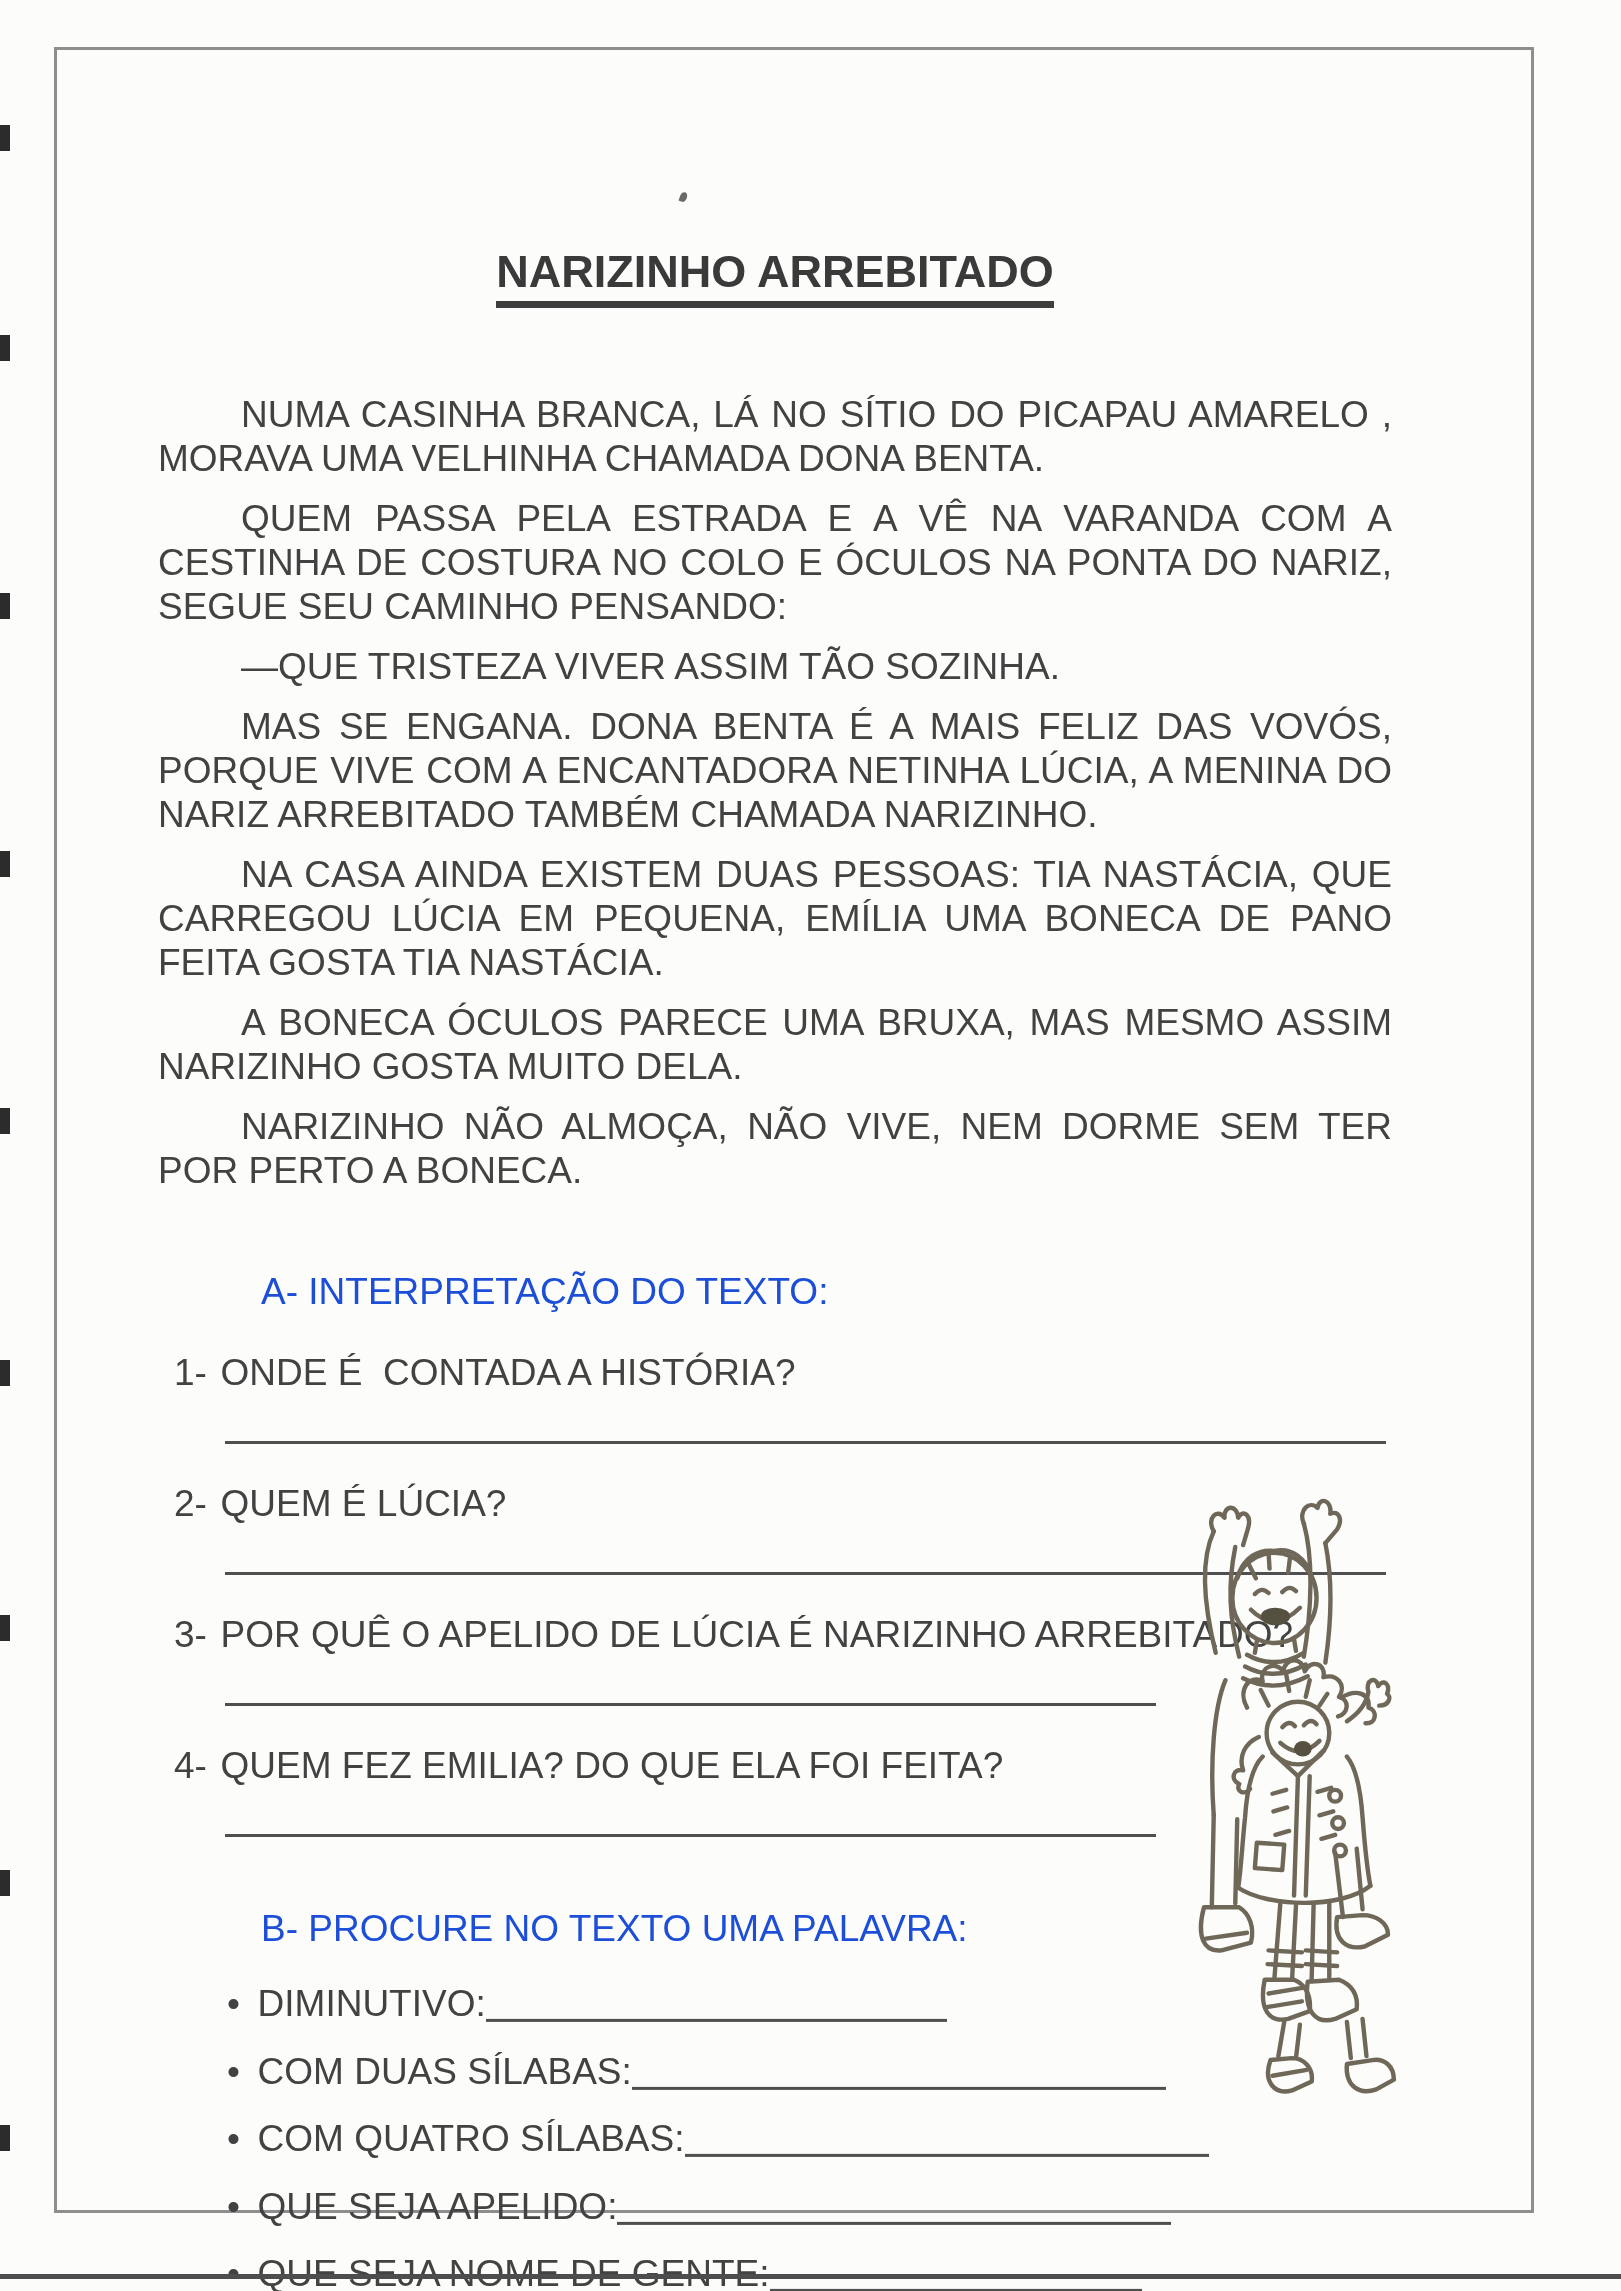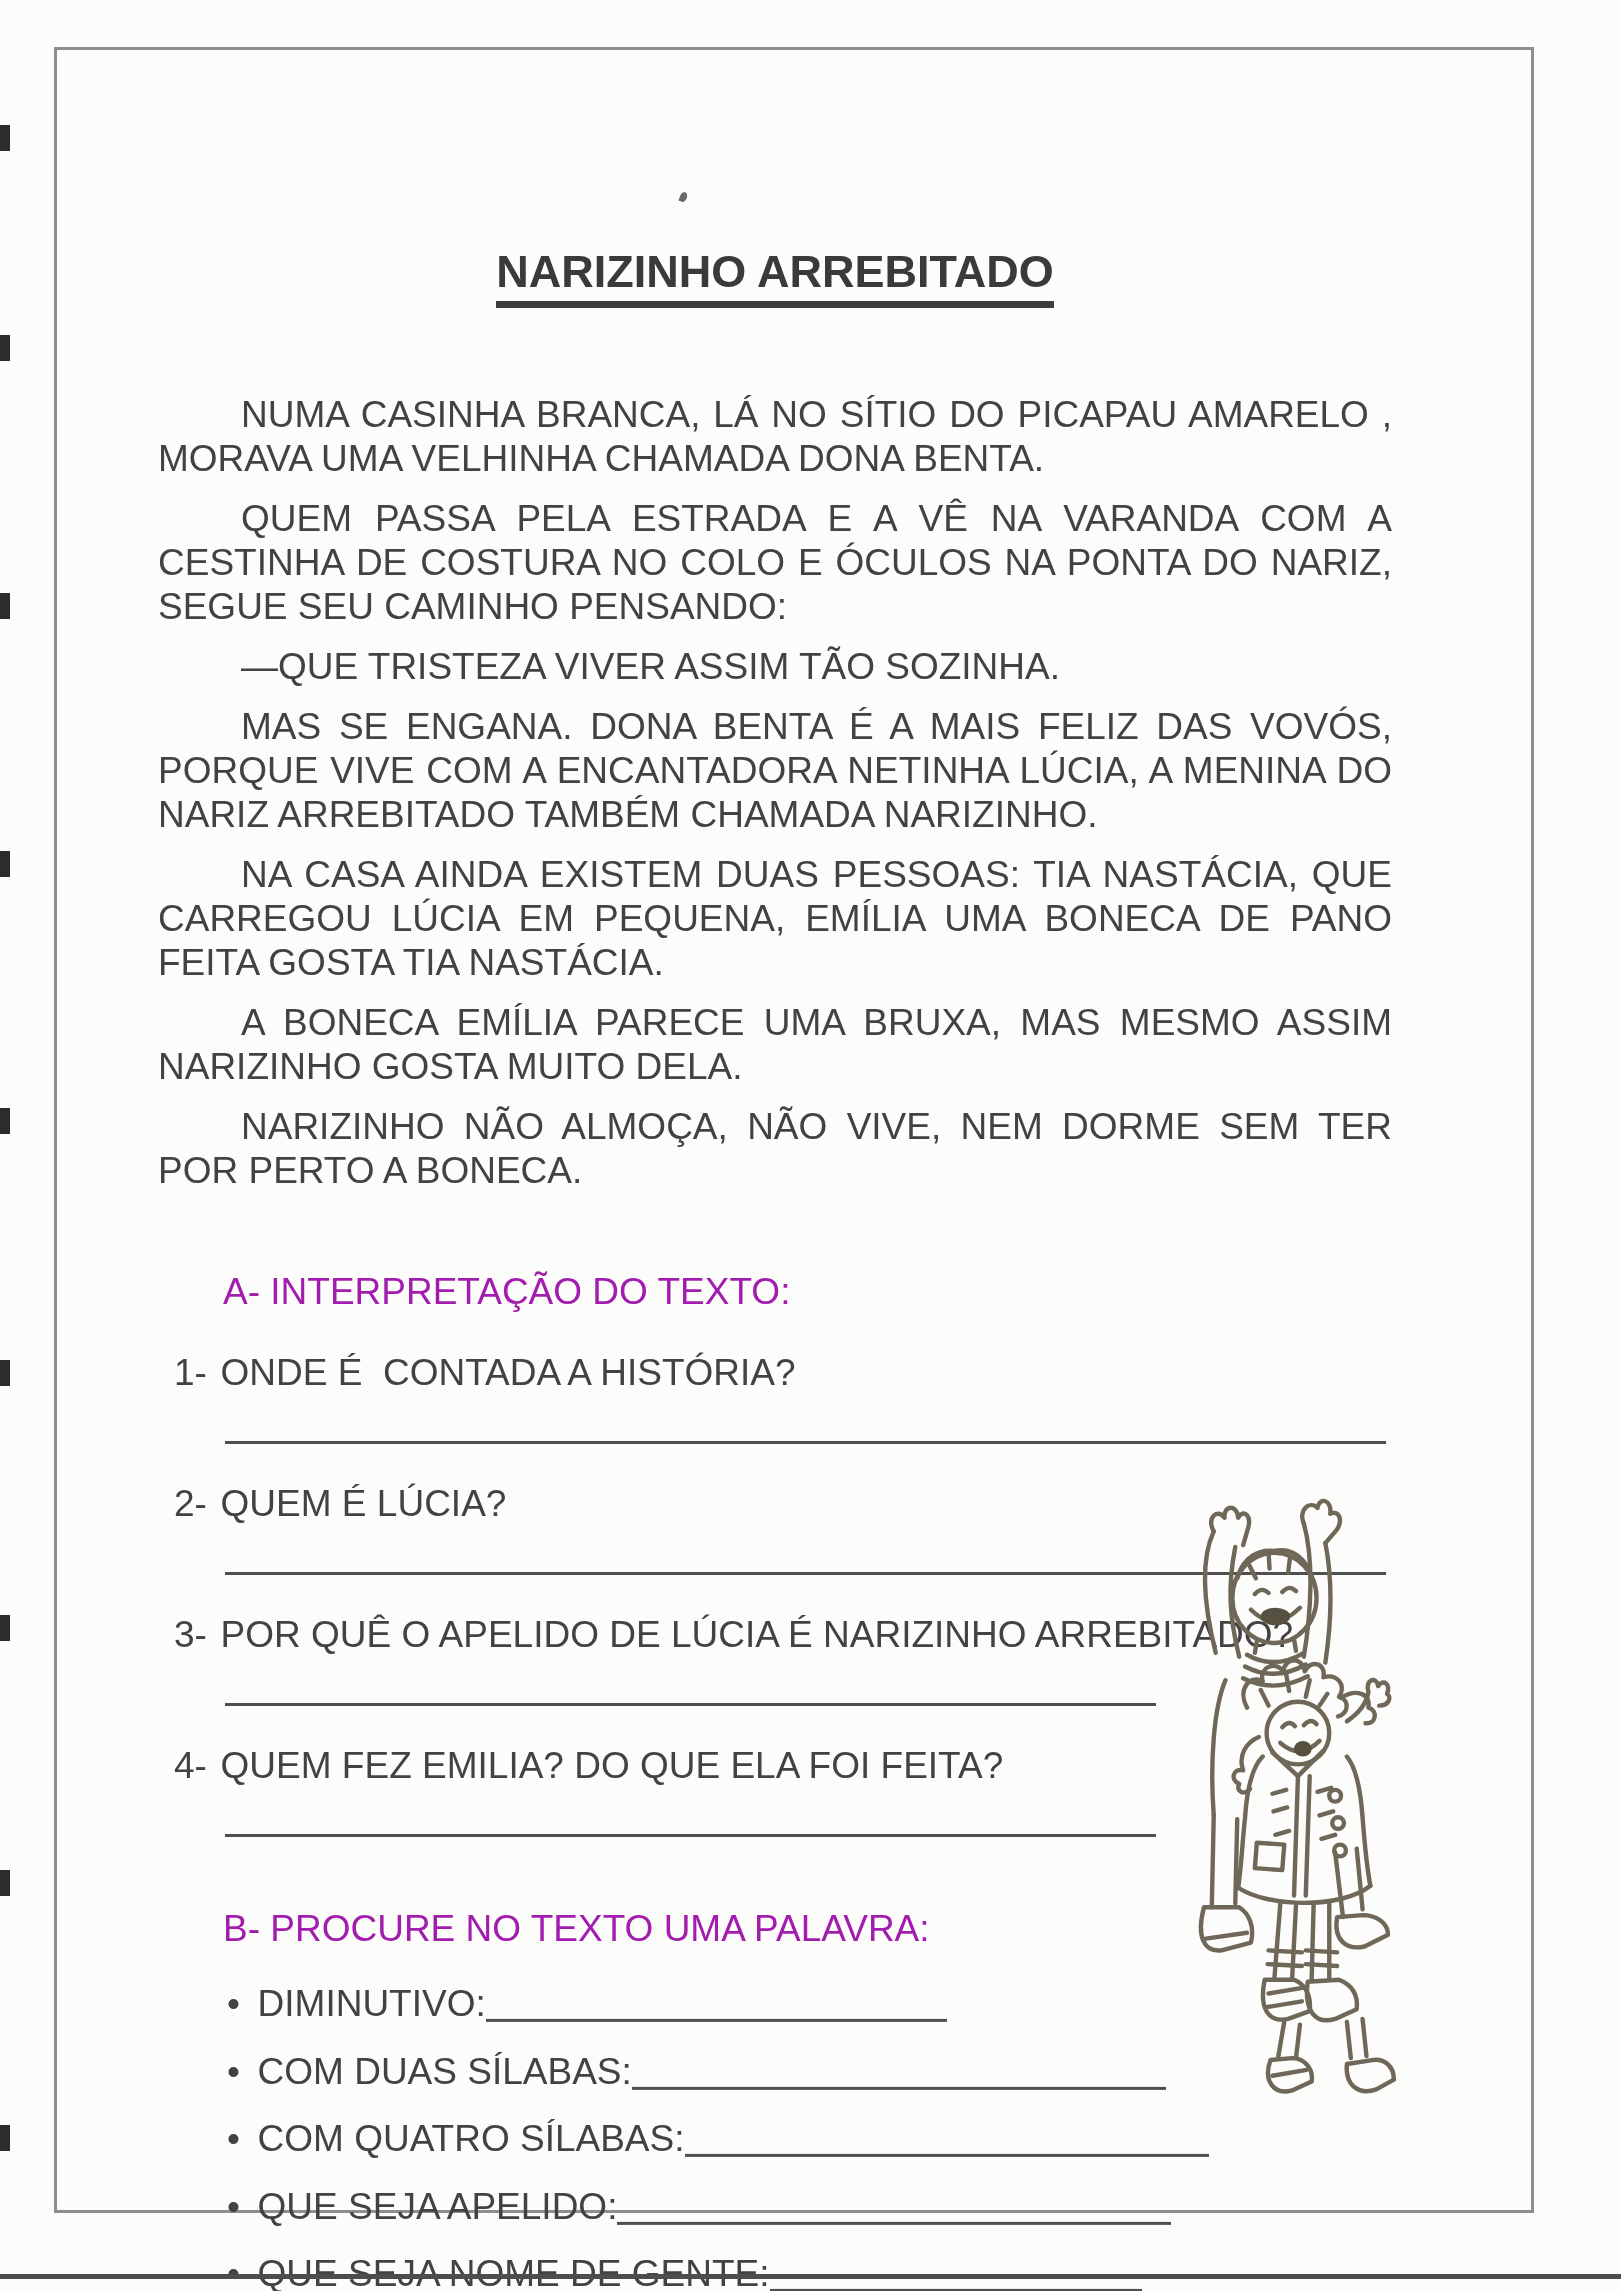--- a/index.html
+++ b/index.html
@@ -37,22 +37,22 @@
   .story{
     margin-top:55px;
     font-size:37px;
     line-height:44px;
     text-align:justify;
     color:#424242;
   }
   .story p{ margin:16px; text-indent:83px; }
   .sec-heading{
     font-size:37px;
-    color:#a21caf;
-    margin:78px 0 0 81px;
+    color:#1d4ed8;
+    margin:78px 0 0 119px;
     white-space:pre-wrap;
   }
   .sec-heading.b{ margin-top:71px; }
   .question{
     display:flex;
     font-size:37px;
     color:#424242;
     margin:39px 0 0 32px;
   }
   .q-num{ flex:none; margin-right:13.7px; }
@@ -133,21 +133,21 @@
     <div class="title-wrap">
       <h1 class="doc-title">NARIZINHO ARREBITADO</h1>
     </div>
 
     <div class="story">
       <p>NUMA CASINHA BRANCA, LÁ NO SÍTIO DO PICAPAU AMARELO , MORAVA UMA VELHINHA CHAMADA DONA BENTA.</p>
       <p>QUEM PASSA PELA ESTRADA E A VÊ NA VARANDA COM A CESTINHA DE COSTURA NO COLO E ÓCULOS NA PONTA DO NARIZ, SEGUE SEU CAMINHO PENSANDO:</p>
       <p>—QUE TRISTEZA VIVER ASSIM TÃO SOZINHA.</p>
       <p>MAS SE ENGANA. DONA BENTA É A MAIS FELIZ DAS VOVÓS, PORQUE VIVE COM A ENCANTADORA NETINHA LÚCIA, A MENINA DO NARIZ ARREBITADO TAMBÉM CHAMADA NARIZINHO.</p>
       <p>NA CASA AINDA EXISTEM DUAS PESSOAS: TIA NASTÁCIA, QUE CARREGOU LÚCIA EM PEQUENA, EMÍLIA UMA BONECA DE PANO FEITA GOSTA TIA NASTÁCIA.</p>
-      <p>A BONECA EMÍLIA PARECE UMA BRUXA, MAS MESMO ASSIM NARIZINHO GOSTA MUITO DELA.</p>
+      <p>A BONECA ÓCULOS PARECE UMA BRUXA, MAS MESMO ASSIM NARIZINHO GOSTA MUITO DELA.</p>
       <p>NARIZINHO NÃO ALMOÇA, NÃO VIVE, NEM DORME SEM TER POR PERTO A BONECA.</p>
     </div>
 
     <div class="sec-heading">A- INTERPRETAÇÃO DO TEXTO:</div>
 
     <div class="question">
       <span class="q-num">1-</span>
       <span class="q-text">ONDE É  CONTADA A HISTÓRIA?</span>
     </div>
     <div class="answer-line long"></div>

